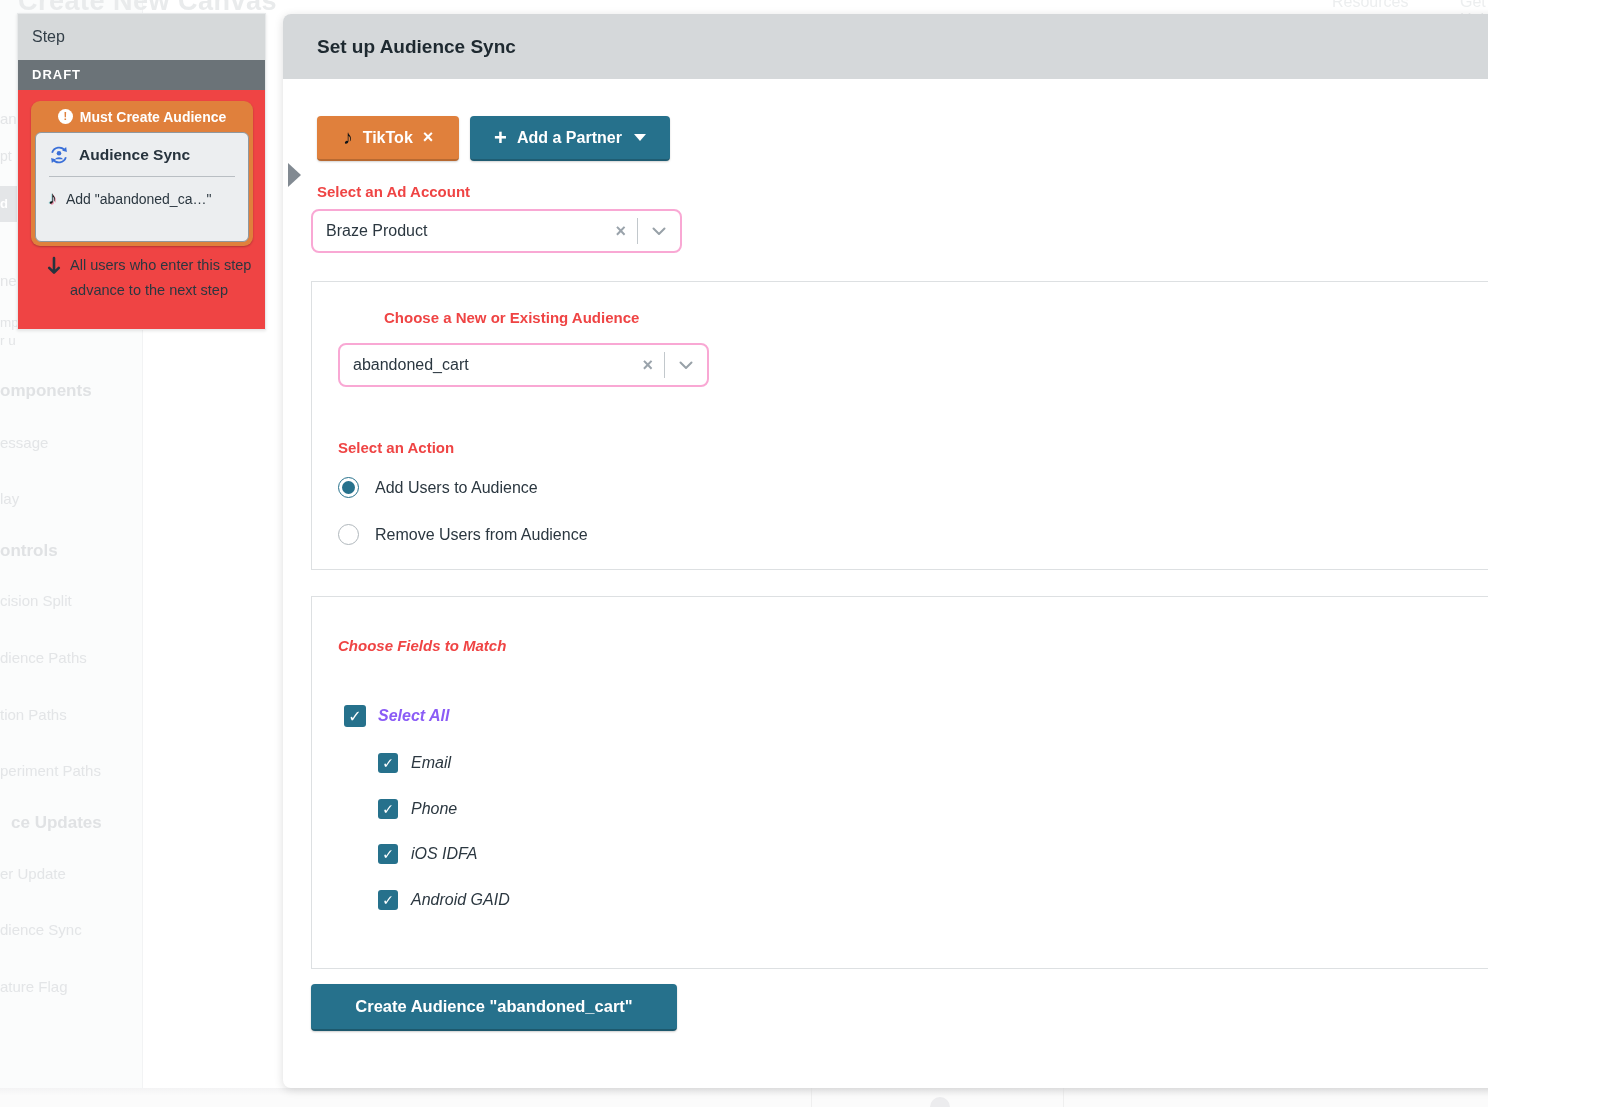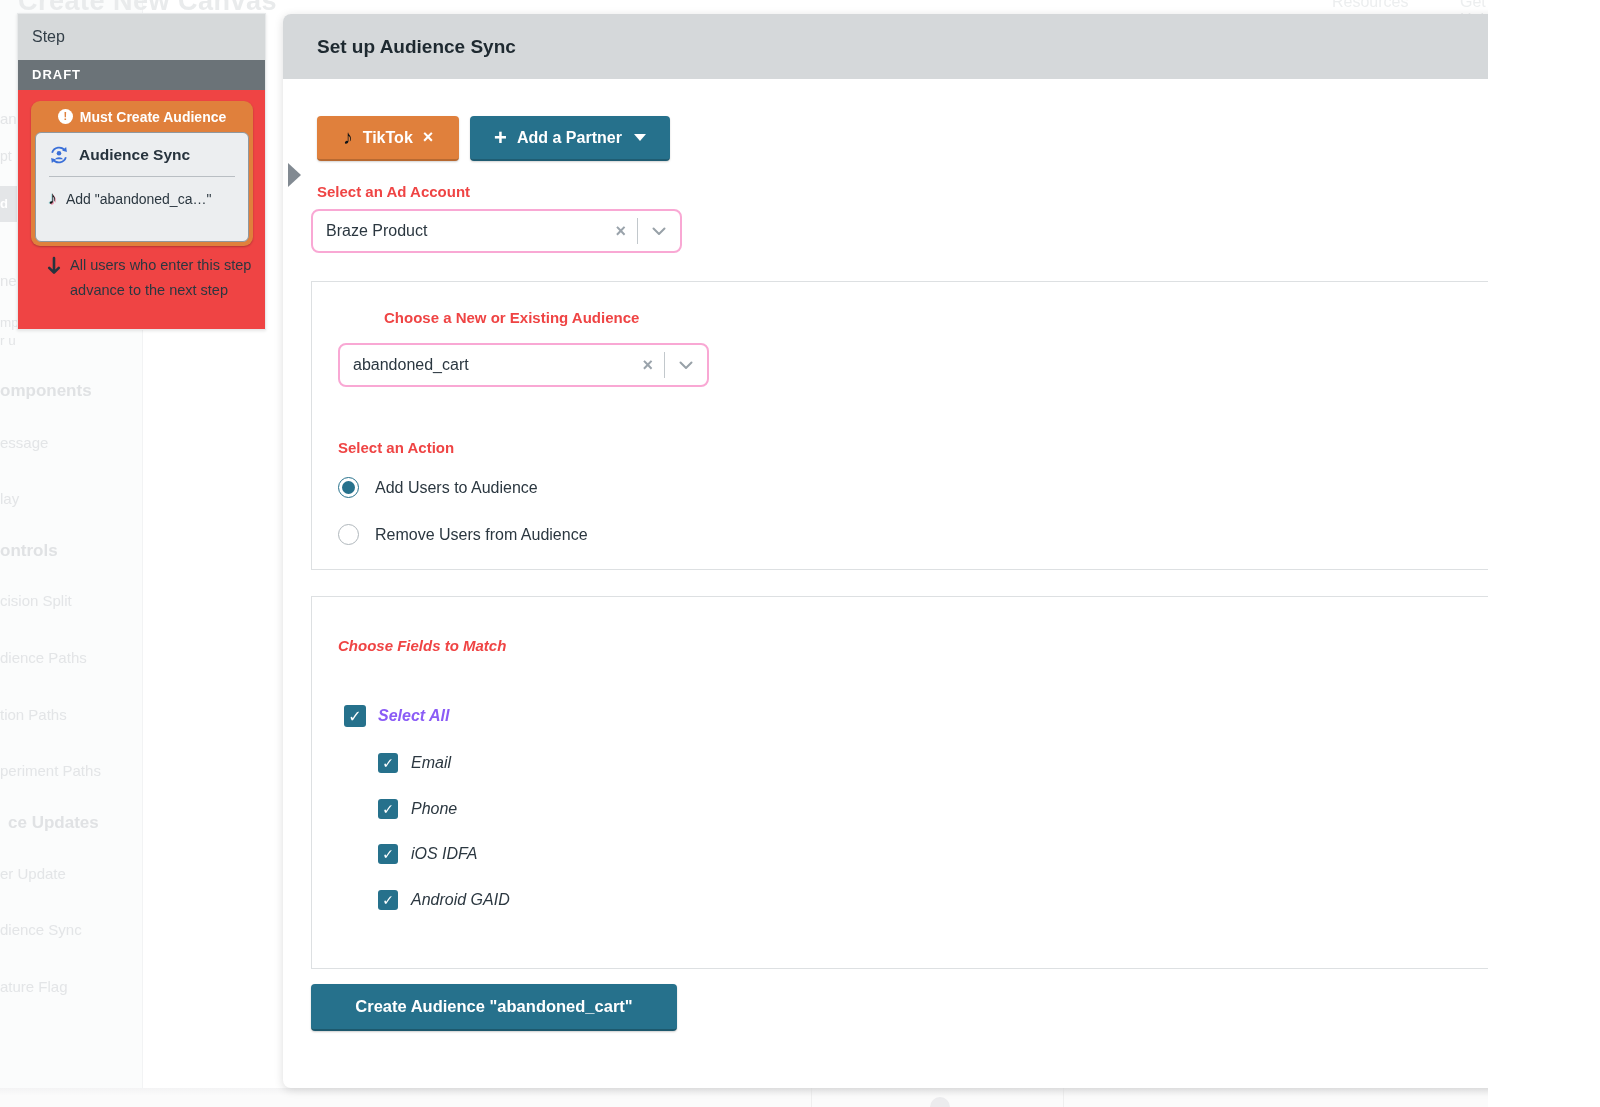--- a/index.html
+++ b/index.html
@@ -112,21 +112,21 @@
   <div class="bg-frag" style="left:0; top:333px; font-size:13.5px;">r u</div>
 
   <div class="bg-frag bold" style="left:0; top:381px; font-size:17px;">omponents</div>
   <div class="bg-frag" style="left:0; top:434px; font-size:15px;">essage</div>
   <div class="bg-frag" style="left:0; top:490px; font-size:15px;">lay</div>
   <div class="bg-frag bold" style="left:0; top:541px; font-size:17px;">ontrols</div>
   <div class="bg-frag" style="left:0; top:592px; font-size:15px;">cision Split</div>
   <div class="bg-frag" style="left:0; top:649px; font-size:15px;">dience Paths</div>
   <div class="bg-frag" style="left:0; top:706px; font-size:15px;">tion Paths</div>
   <div class="bg-frag" style="left:0; top:762px; font-size:15px;">periment Paths</div>
-  <div class="bg-frag bold" style="left:8px; top:813px; font-size:17px;">ce Updates</div>
+  <div class="bg-frag bold" style="left:0; top:813px; font-size:17px;padding-left:11px;">ce Updates</div>
   <div class="bg-frag" style="left:0; top:865px; font-size:15px;">er Update</div>
   <div class="bg-frag" style="left:0; top:921px; font-size:15px;">dience Sync</div>
   <div class="bg-frag" style="left:0; top:978px; font-size:15px;">ature Flag</div>
 
   <div class="bg-hline" style="left:1580px; top:90px; width:20px;"></div>
   <div class="bg-frag" style="left:1580px; top:137px; font-size:15.5px; color:#dfe2e4;">can</div>
   <div class="bg-hline" style="left:1580px; top:254px; width:20px;"></div>
 
   <div class="bg-bottom"></div>
   <div class="bg-seam" style="left:811px;"></div>

